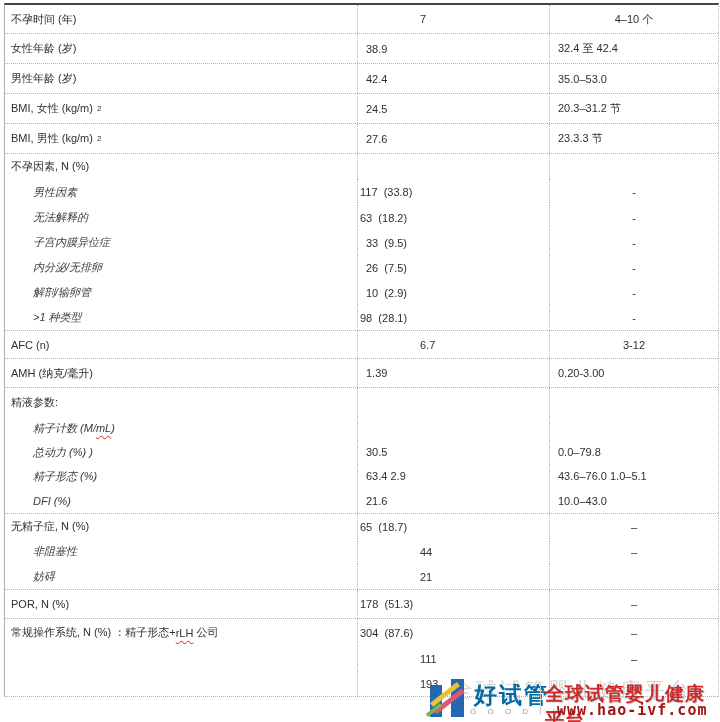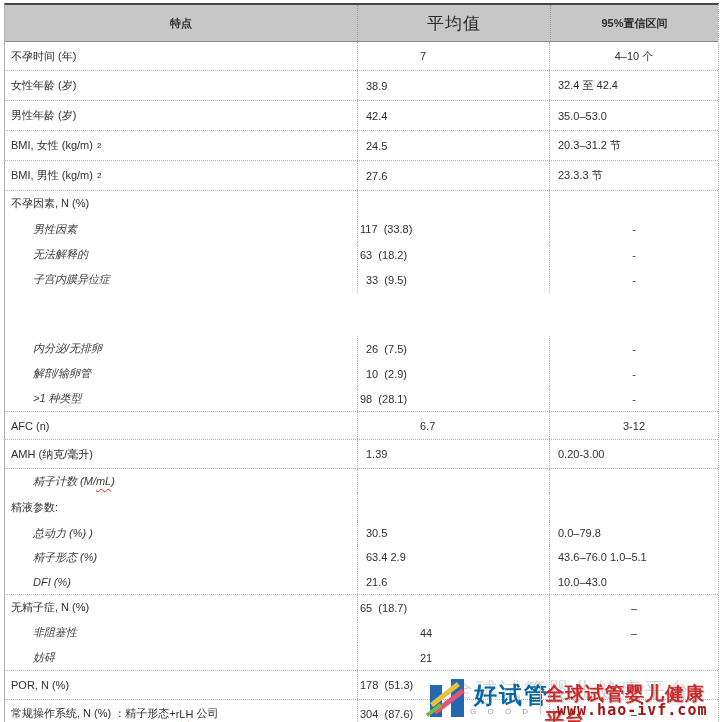--- a/index.html
+++ b/index.html
@@ -49,25 +49,20 @@
               text-shadow:1px 1px 0 rgba(160,160,160,.45);}
   .wm-url{left:557px;top:701px;font-size:15px;font-weight:bold;color:#a01616;
           font-family:"DejaVu Sans Mono","Liberation Mono",monospace;letter-spacing:1px;}
 </style>
 </head>
 <body>
 
 <div class="page">
 
   <div class="tbl">
-    <div class="thead">
-      <div class="hc hc1">特点</div>
-      <div class="hc hc2">平均值</div>
-      <div class="hc hc3">95%置信区间</div>
-    </div>
     <div id="tbody">
         <div class="group">
           <div class="row" style="height: 28px;">
             <div class="cell c1"><span>不孕时间 (年)</span></div>
             <div class="cell c2 va-indent">7</div>
             <div class="cell c3 ca-center">4–10 个</div>
           </div>
         </div>
         <div class="group">
           <div class="row" style="height: 29px;">
@@ -111,21 +106,21 @@
           <div class="row" style="height: 25px;">
             <div class="cell c1 sub"><span>无法解释的</span></div>
             <div class="cell c2 va-tight">63  (18.2)</div>
             <div class="cell c3 ca-center">-</div>
           </div>
           <div class="row" style="height: 25px;">
             <div class="cell c1 sub"><span>子宫内膜异位症</span></div>
             <div class="cell c2 va-left">33  (9.5)</div>
             <div class="cell c3 ca-center">-</div>
           </div>
-          <div class="row" style="height: 25px; margin-top: 44px;">
+          <div class="row" style="height: 25px;">
             <div class="cell c1 sub"><span>内分泌/无排卵</span></div>
             <div class="cell c2 va-left">26  (7.5)</div>
             <div class="cell c3 ca-center">-</div>
           </div>
           <div class="row" style="height: 25px;">
             <div class="cell c1 sub"><span>解剖/输卵管</span></div>
             <div class="cell c2 va-left">10  (2.9)</div>
             <div class="cell c3 ca-center">-</div>
           </div>
           <div class="row" style="height: 25px;">
@@ -142,27 +137,27 @@
           </div>
         </div>
         <div class="group">
           <div class="row" style="height: 28px;">
             <div class="cell c1"><span>AMH (纳克/毫升)</span></div>
             <div class="cell c2 va-left">1.39</div>
             <div class="cell c3 ca-left">0.20-3.00</div>
           </div>
         </div>
         <div class="group">
+          <div class="row" style="height: 28px;">
+            <div class="cell c1"><span>精液参数:</span></div>
+            <div class="cell c2 va-left"></div>
+            <div class="cell c3 ca-left"></div>
+          </div>
           <div class="row" style="height: 24px;">
             <div class="cell c1 sub"><span>精子计数 (M/</span><span class="wavy">mL</span><span>)</span></div>
-            <div class="cell c2 va-left"></div>
-            <div class="cell c3 ca-left"></div>
-          </div>
-          <div class="row" style="height: 28px;">
-            <div class="cell c1"><span>精液参数:</span></div>
             <div class="cell c2 va-left"></div>
             <div class="cell c3 ca-left"></div>
           </div>
           <div class="row" style="height: 24px;">
             <div class="cell c1 sub"><span>总动力 (%) )</span></div>
             <div class="cell c2 va-left">30.5</div>
             <div class="cell c3 ca-left">0.0–79.8</div>
           </div>
           <div class="row" style="height: 24px;">
             <div class="cell c1 sub"><span>精子形态 (%)</span></div>

